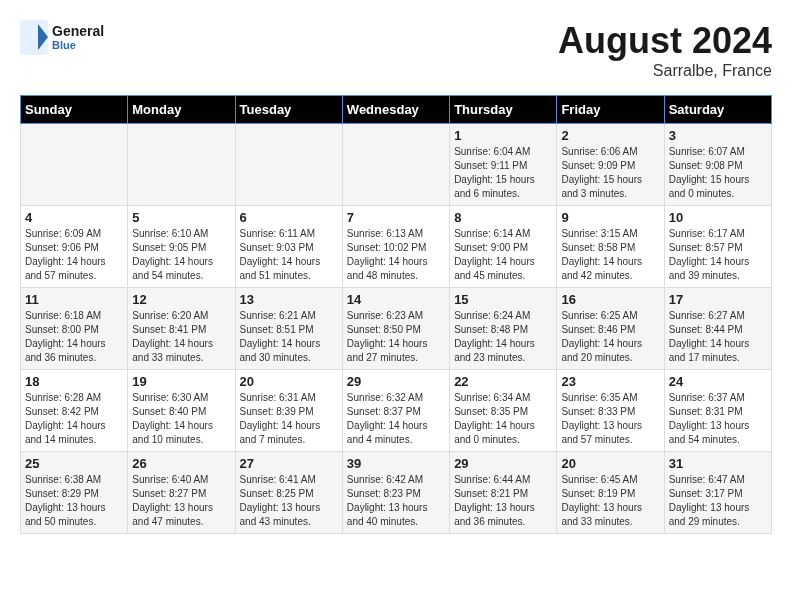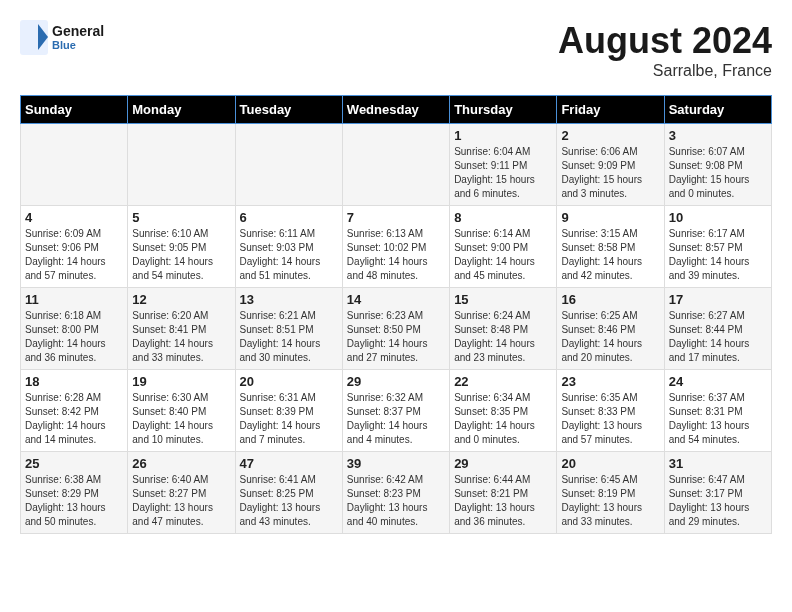--- a/index.html
+++ b/index.html
@@ -302,21 +302,21 @@
 and 50 minutes.</div>
         </td>
         <td>
           <span class="day-number">26</span>
           <div class="day-info">Sunrise: 6:40 AM
 Sunset: 8:27 PM
 Daylight: 13 hours
 and 47 minutes.</div>
         </td>
         <td>
-          <span class="day-number">47</span>
+          <span class="day-number">27</span>
           <div class="day-info">Sunrise: 6:41 AM
 Sunset: 8:25 PM
 Daylight: 13 hours
 and 43 minutes.</div>
         </td>
         <td>
           <span class="day-number">39</span>
           <div class="day-info">Sunrise: 6:42 AM
 Sunset: 8:23 PM
 Daylight: 13 hours

